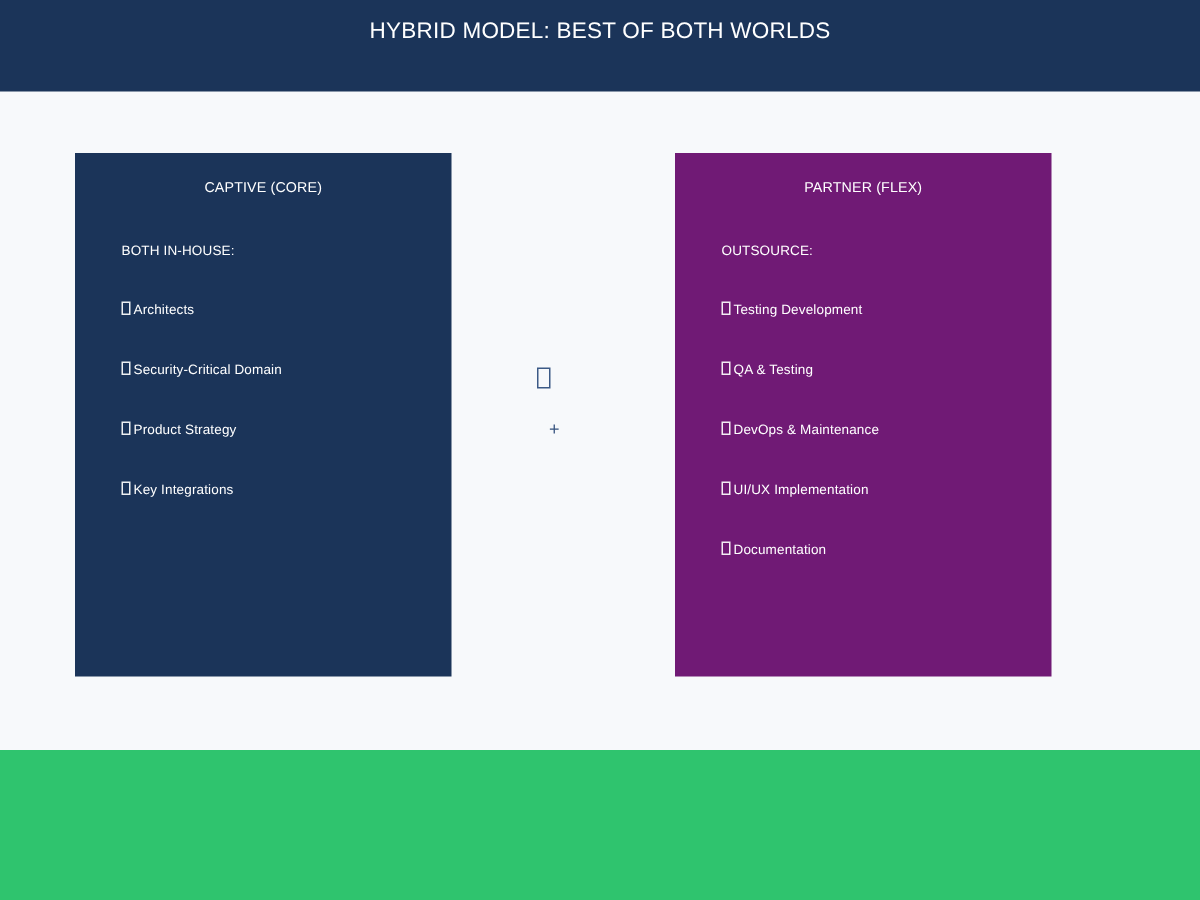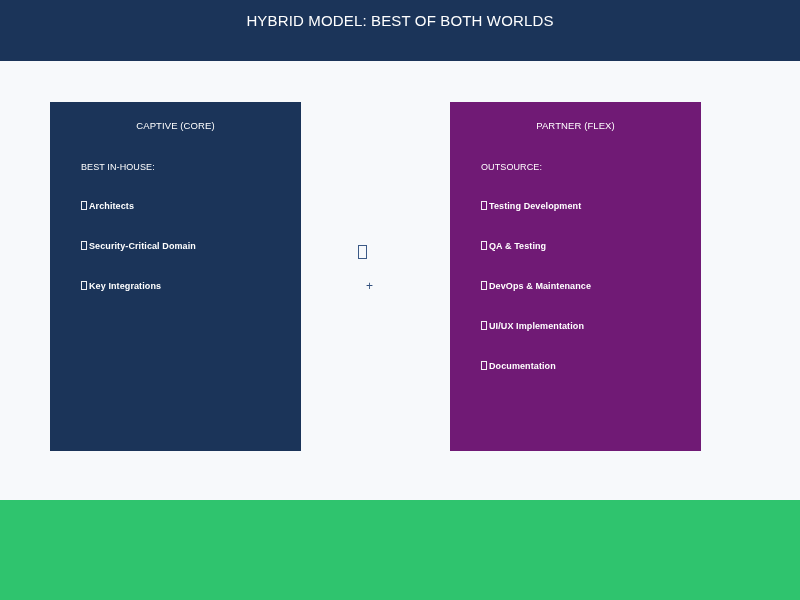--- a/index.html
+++ b/index.html
@@ -111,21 +111,20 @@
     width: 6px;
     height: 9px;
     border: 1px solid #ffffff;
     box-sizing: border-box;
     vertical-align: -1px;
     margin-right: 2px;
     opacity: 0.92;
   }
   .item-text {
     display: inline;
-    font-weight: bold;
   }
 
   
   #center-connector {
     position: absolute;
     left: 340px;
     top: 178px;
     width: 70px;
     height: 70px;
   }
@@ -162,27 +161,30 @@
 <body>
 
 <div id="header-band">
   <div id="header-title">HYBRID MODEL: BEST OF BOTH WORLDS</div>
 </div>
 
 <div id="stage">
 
   <div class="panel" id="captive-panel">
     <div class="panel-heading">CAPTIVE (CORE)</div>
-    <div class="panel-subheading">BEST IN-HOUSE:</div>
+    <div class="panel-subheading">BOTH IN-HOUSE:</div>
     <ul class="panel-list">
       <li>
         <span class="bullet-tofu"></span><span class="item-text">Architects</span>
       </li>
       <li>
         <span class="bullet-tofu"></span><span class="item-text">Security-Critical Domain</span>
+      </li>
+      <li>
+        <span class="bullet-tofu"></span><span class="item-text">Product Strategy</span>
       </li>
       <li>
         <span class="bullet-tofu"></span><span class="item-text">Key Integrations</span>
       </li>
     </ul>
   </div>
 
   <div id="center-connector">
     <div id="connector-tofu"></div>
     <div id="connector-plus">+</div>

